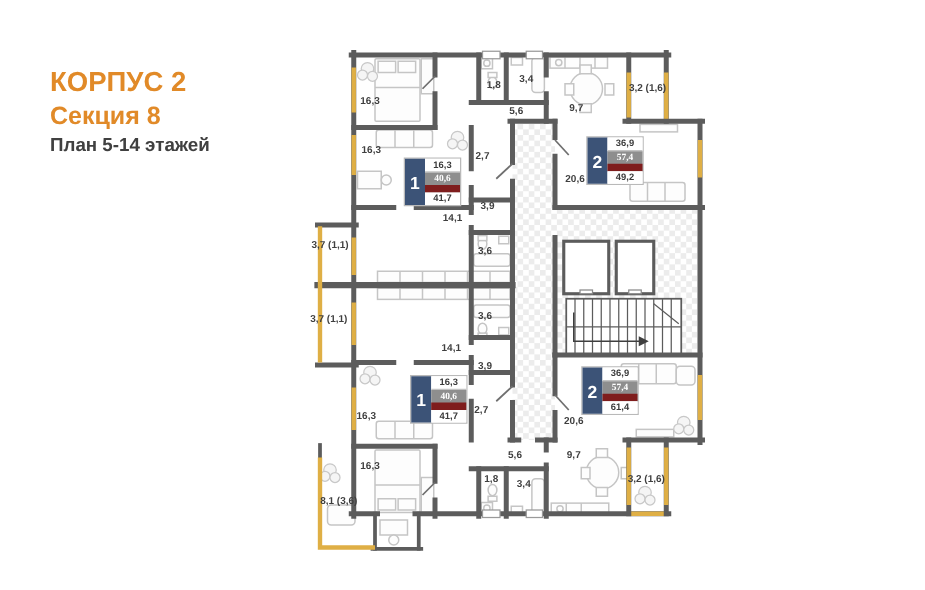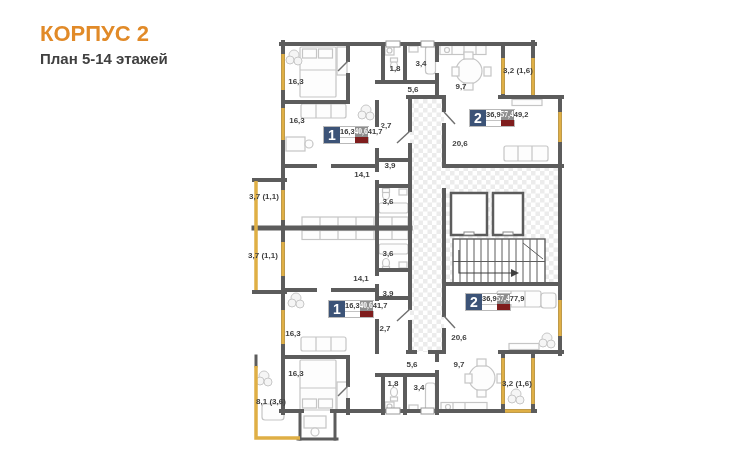--- a/index.html
+++ b/index.html
@@ -1,44 +1,45 @@
 <!DOCTYPE html>
 <html><head>
 <meta charset="utf-8">
 <style>
   html,body{margin:0;padding:0;background:#ffffff;}
   #screen{position:relative;width:740px;height:472px;background:#ffffff;overflow:hidden;
           font-family:"Liberation Sans",sans-serif;}
   
   .title-block{position:absolute;left:40px;top:20px;}
-  .t-building{font-size:22px;font-weight:bold;color:#E18A28;line-height:1.25;}
+  .t-building{font-size:22px;font-weight:bold;color:#E18A28;line-height:1.25;margin-top:32px;}
   .t-section{font-size:20px;font-weight:bold;color:#E18A28;line-height:1.3;}
   .t-floors{font-size:15px;font-weight:bold;color:#404040;line-height:1.4;}
   
   #plan-svg{position:absolute;left:0;top:0;}
   
   .room-label{position:absolute;transform:translate(-50%,-50%);font-size:8px;font-weight:bold;
               color:#3F3F3F;white-space:nowrap;letter-spacing:0;}
   
   .apt-box{position:absolute;display:flex;box-shadow:0 0 0 1px #b9b9b9;background:#fff;}
   .apt-badge{width:16px;background:#3C5377;color:#fff;display:flex;align-items:center;
              justify-content:center;font-size:14px;font-weight:bold;}
-  .apt-rows{display:flex;width:28px;}
+  .apt-rows{display:flex;flex-direction:column;width:28px;}
   .apt-row{height:10px;line-height:10px;text-align:center;font-size:7.5px;font-weight:bold;
            color:#3a3a3a;background:#fff;border-bottom:1px solid #c3c3c3;}
   .apt-row:last-child{border-bottom:none;}
   .apt-row.gray{background:#8E8E8E;color:#fff;border-bottom:6px solid #7f1d1d;font-family:Liberation Serif, serif;}
 </style>
 </head>
 <body>
 
 <div id="screen">
 
   <div class="title-block">
     <div class="t-building">КОРПУС 2</div>
+    <div class="t-section">Секция 8</div>
     <div class="t-floors">План 5-14 этажей</div>
   </div>
 
   <svg id="plan-svg" width="740" height="472" viewBox="0 0 740 472">
     <defs>
       <pattern id="hatch" width="9" height="9" patternUnits="userSpaceOnUse">
         <rect width="9" height="9" fill="#ffffff"></rect>
         <rect width="4.5" height="4.5" fill="#ECECEC"></rect>
         <rect x="4.5" y="4.5" width="4.5" height="4.5" fill="#ECECEC"></rect>
       </pattern>
@@ -410,17 +411,17 @@
       <div class="apt-row gray">40,6</div>
       <div class="apt-row">41,7</div>
     </div>
   </div>
 
   <div class="apt-box" style="left:466px;top:294px">
     <div class="apt-badge">2</div>
     <div class="apt-rows">
       <div class="apt-row">36,9</div>
       <div class="apt-row gray">57,4</div>
-      <div class="apt-row">77,9</div>
+      <div class="apt-row">61,4</div>
     </div>
   </div>
 
 </div>
 
 </body></html>

